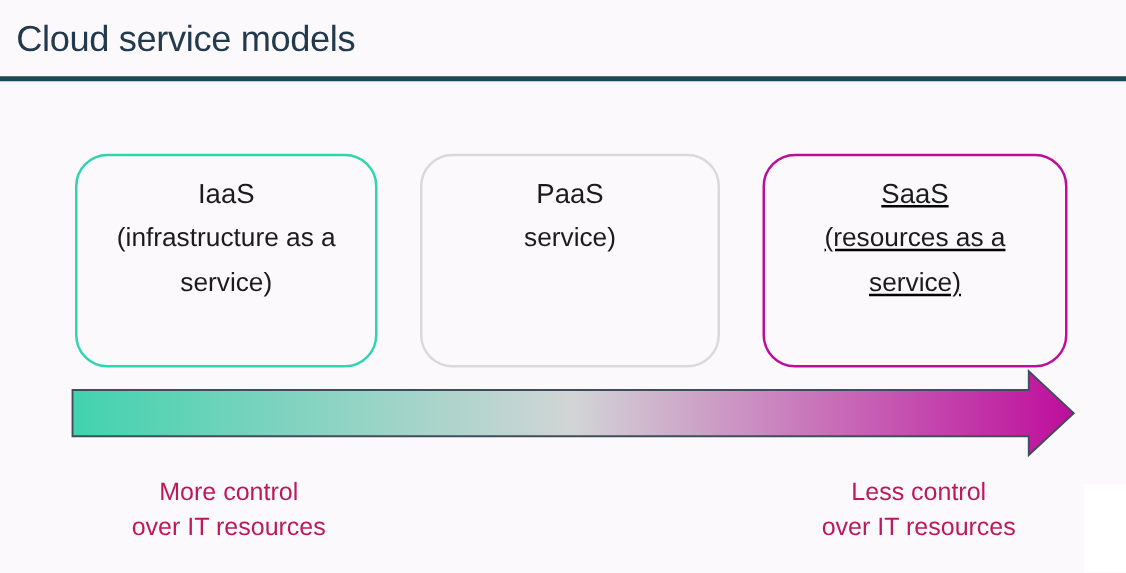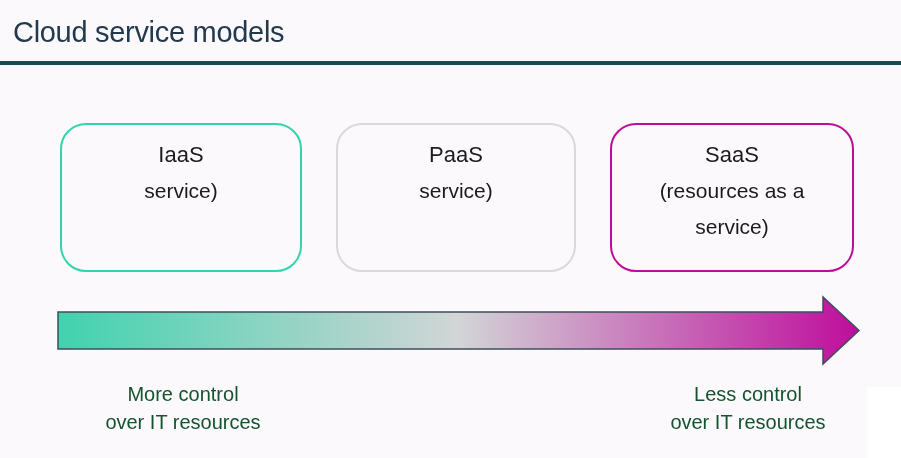--- a/index.html
+++ b/index.html
@@ -30,30 +30,30 @@
 
   .boxes-row {
     position: absolute;
     left: 60px; top: 123px;
     width: 794px; height: 149px;
     display: flex;
     justify-content: space-between;
   }
   .model-box {
     box-sizing: border-box;
-    height: 149px;
+    height: 171px;
     border: 2.5px solid #CCCCCC;
     border-radius: 26px;
     background: transparent;
     text-align: center;
     padding-top: 11px;
   }
   .box-iaas { width: 242px; }
   .box-paas { width: 240px; }
-  .box-saas { width: 244px; }
+  .box-saas { width: 244px; text-decoration: underline; }
   .box-name {
     font-size: 22px;
     line-height: 37px;
     color: #1B1B1B;
   }
   .desc-line {
     display: block;
     font-size: 21px;
     line-height: 36px;
     color: #1B1B1B;
@@ -65,24 +65,24 @@
     width: 812px; height: 75px;
   }
 
   .caption {
     position: absolute;
     top: 380px;
     width: 242px;
     text-align: center;
     font-size: 20px;
     line-height: 28px;
-    color: #14532d;
+    color: #be185d;
   }
   .caption-left  { left: 62px; }
-  .caption-right { left: 627px; }
+  .caption-right { left: 614px; }
   .caption-line { display: block; }
 
   .corner-patch {
     position: absolute;
     right: 0; bottom: 0;
     width: 34px; height: 71px;
     background: #FFFFFF;
   }
 </style>
 </head>
@@ -91,20 +91,21 @@
 <div class="slide">
 
   <h1 class="title" style="color: rgb(35, 58, 77);">Cloud service models</h1>
   <div class="divider" style="background: rgb(27, 74, 82);"></div>
 
   <div class="boxes-row">
 
     <div class="model-box box-iaas" style="border-color: rgb(47, 213, 174);">
       <div class="box-name">IaaS</div>
       <div class="box-desc">
+        <span class="desc-line">(infrastructure as a</span>
         <span class="desc-line">service)</span>
       </div>
     </div>
 
     <div class="model-box box-paas" style="border-color: rgb(217, 217, 217); text-align: center;">
       <div class="box-name">PaaS</div>
       <div class="box-desc">
         <span class="desc-line">service)</span>
       </div>
     </div>

